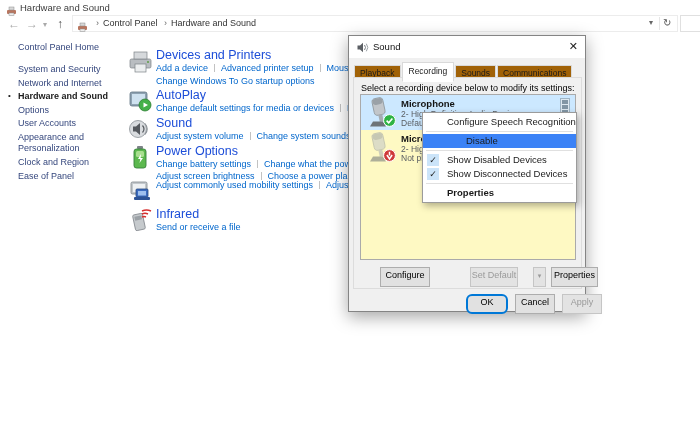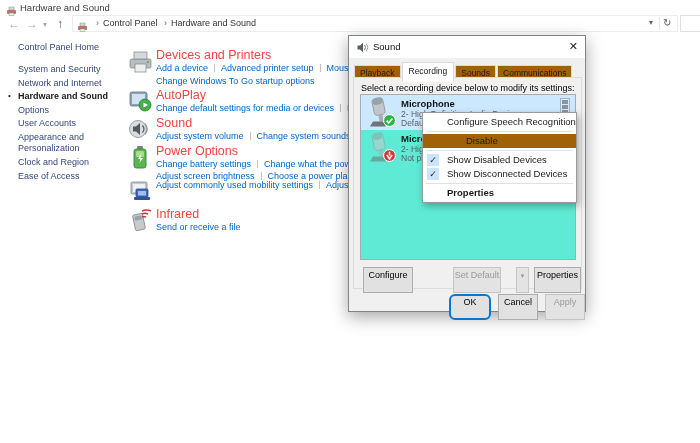--- a/index.html
+++ b/index.html
@@ -25,61 +25,61 @@
   
   .side-item { position:absolute; left:18px; font-size:9px; color:#35477d; cursor:pointer; white-space:nowrap; }
   .side-item.active { font-weight:bold; color:#1b1b1b; }
   .side-bullet { position:absolute; left:8px; font-size:8px; color:#222; }
   .side-wrap { white-space:normal; width:82px; line-height:11px; }
 
   
   .cat { position:absolute; left:128px; white-space:nowrap; }
   .cat-icon { position:absolute; left:0; top:1px; }
   .cat-body { margin-left:28px; }
-  .cat-title { font-size:12.5px; color:#ef4444; line-height:14px; cursor:pointer; }
+  .cat-title { font-size:12.5px; color:#1d4ed8; line-height:14px; cursor:pointer; }
   .cat-links { font-size:9px; color:#0066cc; line-height:12px; }
   .cat-links a { color:#0066cc; text-decoration:none; cursor:pointer; }
   .vsep { display:inline-block; width:1px; height:8px; background:#c2c2c2; margin:0 6px -1px 6px; }
   .shield { display:inline-block; vertical-align:-1px; margin-right:3px; }
 
   
   .dialog { position:absolute; left:348px; top:35px; width:238px; height:277px; background:#f0f0f0;
             border:1px solid #848484; box-shadow:0 5px 16px rgba(0,0,0,.35); z-index:10; }
   .dlg-titlebar { position:absolute; left:0; top:0; width:100%; height:22px; background:#fff; }
   .dlg-title { position:absolute; left:24px; top:5px; font-size:9.5px; color:#111; }
   .dlg-close { position:absolute; right:7px; top:4px; font-size:11px; color:#222; cursor:pointer; }
   .tabs { position:absolute; left:5px; top:24px; height:18px; }
   .tab { display:inline-block; font-size:8.5px; color:#1a1a1a; background:#a16207; border:1px solid #d9d9d9;
          padding:2px 5px 3px 5px; margin-right:1px; position:relative; top:2px; cursor:pointer; }
   .tab.active { background:#fff; border-bottom:1px solid #fff; top:0; padding:3px 6px 5px 6px; z-index:2; }
   .tab-frame { position:absolute; left:4px; top:41px; width:229px; height:212px; border:1px solid #dcdcdc; background:#f0f0f0; }
   .dlg-prompt { position:absolute; left:12px; top:47px; font-size:9px; color:#000; white-space:nowrap; }
-  .listbox { position:absolute; left:11px; top:58px; width:216px; height:166px; background:#5eead4; border:1px solid #aaa; overflow:hidden; }
+  .listbox { position:absolute; left:11px; top:58px; width:216px; height:166px; background:#fef9c3; border:1px solid #aaa; overflow:hidden; }
   .dev-row { position:relative; height:35px; width:100%; }
   .dev-row.selected { background:#cce8ff; }
   .dev-ico { position:absolute; left:4px; top:2px; }
   .dev-badge { position:absolute; left:22px; top:18px; }
   .dev-name { position:absolute; left:40px; top:3px; font-size:9.5px; font-weight:bold; color:#141414; white-space:nowrap; }
   .dev-desc { position:absolute; left:40px; top:14px; font-size:8.5px; color:#5a5e63; white-space:nowrap; }
   .dev-status { position:absolute; left:40px; top:23px; font-size:8.5px; color:#5a5e63; white-space:nowrap; }
   .meter { position:absolute; right:5px; top:3px; width:10px; height:27px; border:1px solid #9fb4c4; background:#dde8f0; }
   .meter i { display:block; height:4px; margin:1px; background:#8296a5; }
 
-  .btn { position:absolute; height:26px; font-size:9px; color:#000; background:#e1e1e1; border:1px solid #adadad;
-         text-align:center; line-height:14px; cursor:pointer; }
+  .btn { position:absolute; height:20px; font-size:9px; color:#000; background:#e1e1e1; border:1px solid #adadad;
+         text-align:center; line-height:14px; cursor:pointer;margin-left:17px; }
   .btn.disabled { color:#9a9a9a; border-color:#c5c5c5; background:#e3e3e3; cursor:default; }
   .btn.focus { border:2px solid #0078d7; line-height:12px; }
   .split-arrow { font-size:7px; }
 
   
   .cmenu { position:absolute; left:422px; top:112px; width:155px; background:#fff; border:1px solid #9b9b9b;
            box-shadow:2px 3px 7px rgba(0,0,0,.3); z-index:20; padding:2px 0; }
   .cm-item { position:relative; height:14px; line-height:14px; font-size:9.5px; color:#1a1a1a;
              padding-left:24px; cursor:pointer; white-space:nowrap; }
-  .cm-item.hl { background:#a16207;padding-left:43px; }
+  .cm-item.hl { background:#3b82f6;padding-left:43px; }
   .cm-item.bold { font-weight:bold; }
   .cm-sep { height:1px; background:#e0e0e0; margin:2px 3px; }
   .cm-check { position:absolute; left:4px; top:1px; width:12px; height:12px; background:#cbe4f9;
               font-size:9px; line-height:12px; text-align:center; color:#222; }
 </style>
 </head>
 <body>
 
 <div id="screen">
 
@@ -117,21 +117,21 @@
 
   <div class="side-item" style="top:42px">Control Panel Home</div>
   <div class="side-item" style="top:64px">System and Security</div>
   <div class="side-item" style="top:78px">Network and Internet</div>
   <span class="side-bullet" style="top:91px">•</span>
   <div class="side-item active" style="top:91px">Hardware and Sound</div>
   <div class="side-item" style="top:105px">Options</div>
   <div class="side-item" style="top:118px">User Accounts</div>
   <div class="side-item side-wrap" style="top:132px">Appearance and Personalization</div>
   <div class="side-item" style="top:157px">Clock and Region</div>
-  <div class="side-item" style="top:171px">Ease of Access</div>
+  <div class="side-item" style="top:171px">Ease of Panel</div>
 
   <div class="cat" style="top:48px">
     <span class="cat-icon">
       <svg width="25" height="25" viewBox="0 0 25 25">
           <rect x="2" y="10" width="21" height="9" rx="1.5" fill="#b9bdc1" stroke="#7c8287" stroke-width=".7"></rect>
           <rect x="6" y="3" width="13" height="7" fill="#d6d9dc" stroke="#7c8287" stroke-width=".7"></rect>
           <rect x="7" y="15" width="11" height="8" fill="#eceeef" stroke="#7c8287" stroke-width=".7"></rect>
           <circle cx="20" cy="13" r="1" fill="#5f9e47"></circle>
         </svg>
     </span>

